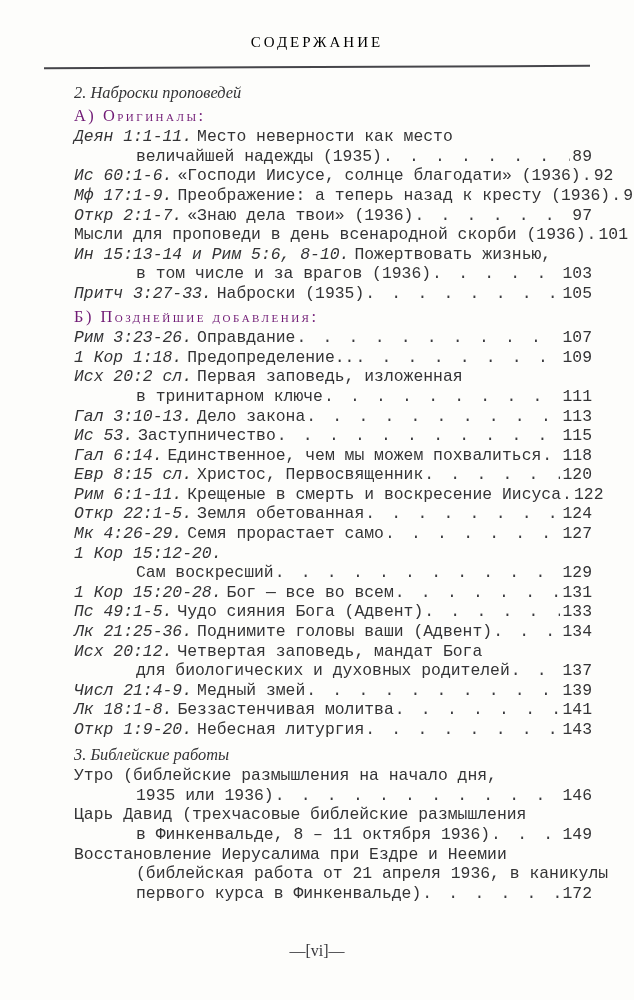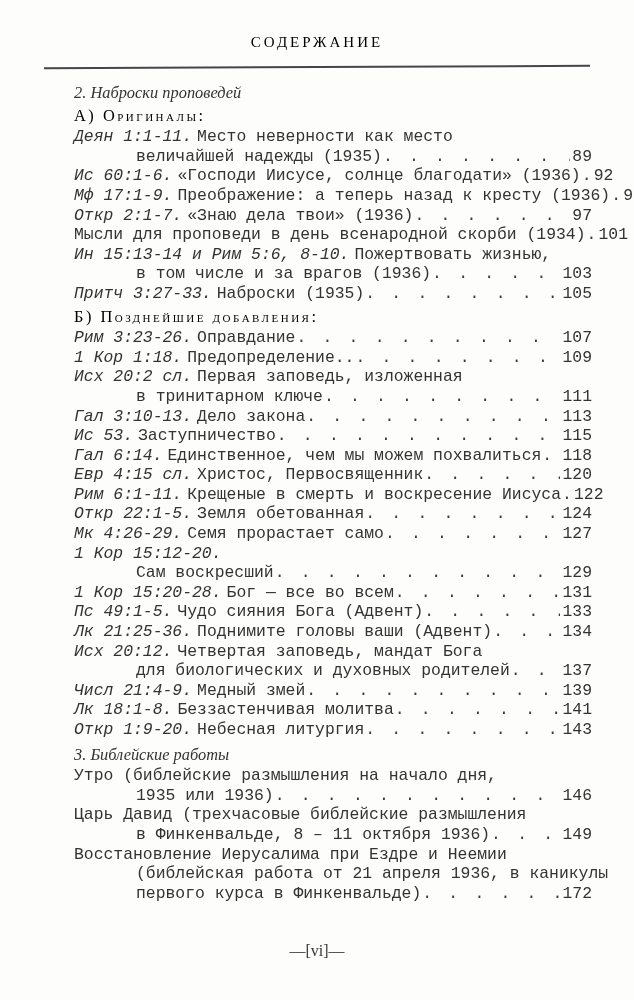--- a/index.html
+++ b/index.html
@@ -34,21 +34,21 @@
     font-style:italic;
     margin-top:5px;
     margin-bottom:2px;
   }
   .sec-heading.first{margin-top:0;}
   .sub-heading{
     font-variant:small-caps;
     letter-spacing:2.5px;
     margin-top:3px;
     margin-bottom:2px;
-    color:#000000;
+    color:#701a75;
   }
   .line{
     display:flex;
     align-items:baseline;
     white-space:nowrap;
     font-family:Liberation Mono, monospace;
   }
   .line.cont{padding-left:62px;}
   .ref{font-style:italic;margin-right:5px;flex-shrink:0;}
   .txt{flex-shrink:0;}
@@ -106,21 +106,21 @@
         <span class="dots"></span>
         <span class="pg">95</span>
       </div>
       <div class="line">
         <span class="ref">Откр 2:1-7.</span>
         <span class="txt">«Знаю дела твои» (1936)</span>
         <span class="dots"></span>
         <span class="pg">97</span>
       </div>
       <div class="line">
-        <span class="txt">Мысли для проповеди в день всенародной скорби (1934)</span>
+        <span class="txt">Мысли для проповеди в день всенародной скорби (1936)</span>
         <span class="dots"></span>
         <span class="pg">101</span>
       </div>
       <div class="line">
         <span class="ref">Ин 15:13-14 и Рим 5:6, 8-10.</span>
         <span class="txt">Пожертвовать жизнью,</span>
       </div>
       <div class="line cont">
         <span class="txt">в том числе и за врагов (1936)</span>
         <span class="dots"></span>
@@ -166,21 +166,21 @@
         <span class="dots"></span>
         <span class="pg">115</span>
       </div>
       <div class="line">
         <span class="ref">Гал 6:14.</span>
         <span class="txt">Единственное, чем мы можем похвалиться</span>
         <span class="dots"></span>
         <span class="pg">118</span>
       </div>
       <div class="line">
-        <span class="ref">Евр 4:15 сл.</span>
+        <span class="ref">Евр 8:15 сл.</span>
         <span class="txt">Христос, Первосвященник</span>
         <span class="dots"></span>
         <span class="pg">120</span>
       </div>
       <div class="line">
         <span class="ref">Рим 6:1-11.</span>
         <span class="txt">Крещеные в смерть и воскресение Иисуса</span>
         <span class="dots"></span>
         <span class="pg">122</span>
       </div>

